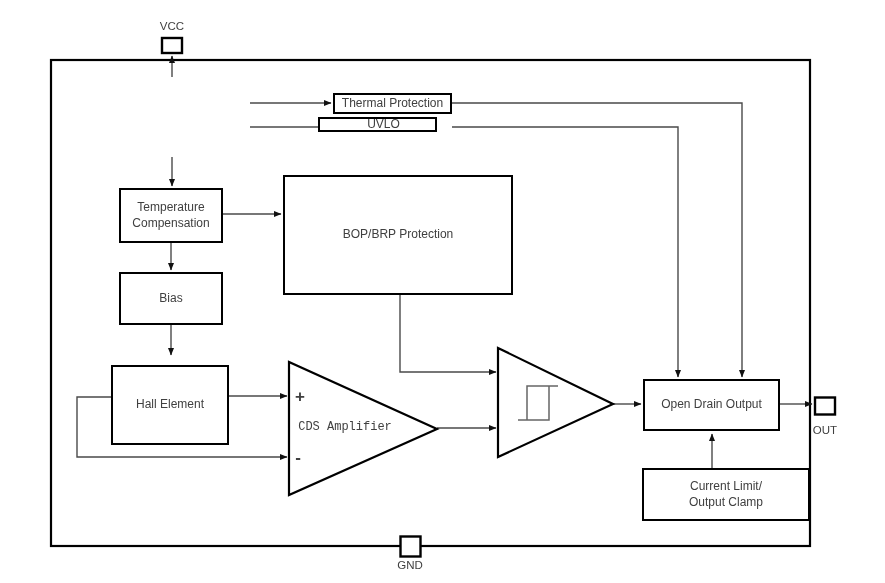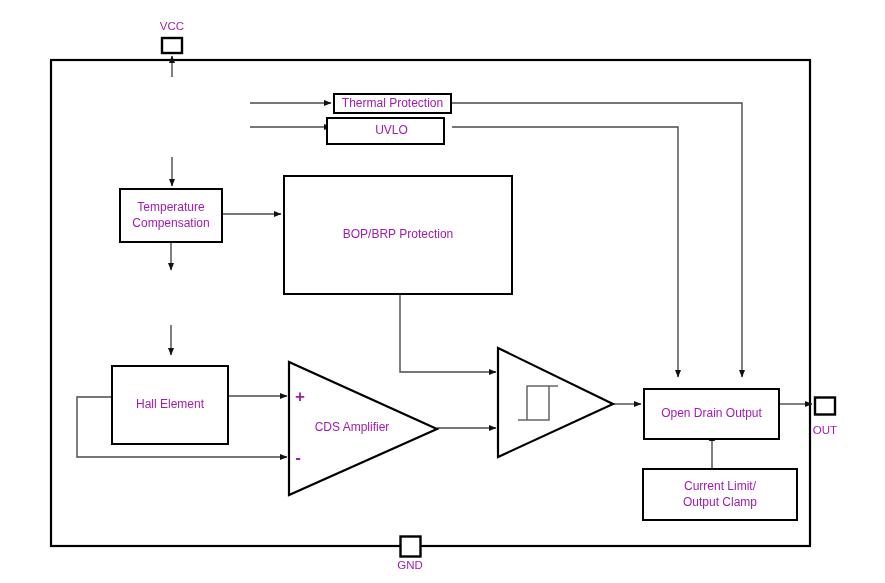--- a/index.html
+++ b/index.html
@@ -1,18 +1,18 @@
 <!DOCTYPE html>
 <html><head>
 <meta charset="utf-8">
 <style>
   html,body{margin:0;padding:0;background:#ffffff;}
   #stage{
     position:relative;width:885px;height:583px;background:#ffffff;
-    font-family:"Liberation Sans","DejaVu Sans",sans-serif;color:#a21caf;
+    font-family:"Liberation Sans","DejaVu Sans",sans-serif;color:#404040;
     overflow:hidden;
   }
   #wires{position:absolute;left:0;top:0;}
   .box{
     position:absolute;box-sizing:border-box;border:2px solid #000;background:#fff;
     display:flex;align-items:center;justify-content:center;text-align:center;
     font-size:12px;line-height:1.28;white-space:pre-line;
   }
   .plain{
     position:absolute;box-sizing:border-box;background:transparent;border:none;
@@ -62,26 +62,27 @@
     <rect x="162" y="38" width="20" height="15" fill="#fff" stroke="#000" stroke-width="2.4"></rect>
     <rect x="400.5" y="536.5" width="20" height="20" fill="#fff" stroke="#000" stroke-width="2.4"></rect>
     <rect x="815" y="397.5" width="20" height="17" fill="#fff" stroke="#000" stroke-width="2.4"></rect>
   </svg>
 
   <div class="plain pinlabel" style="left:152px;top:19px;width:40px;height:15px;">VCC</div>
   <div class="plain pinlabel" style="left:390px;top:558px;width:40px;height:15px;">GND</div>
   <div class="plain pinlabel" style="left:803px;top:378px;width:44px;height:15px;margin-top:45px;">OUT</div>
 
   <div class="box" style="left:333px;top:93px;width:119px;height:21px;">Thermal Protection</div>
-  <div class="box" style="left:326px;top:117px;width:119px;height:28px;padding-left:12px;">UVLO</div>
+  <div class="box" style="left:318px;top:117px;width:119px;height:15px;padding-left:12px;">UVLO</div>
   <div class="box" style="left:119px;top:188px;width:104px;height:55px;">Temperature
 Compensation</div>
+  <div class="box" style="left:119px;top:272px;width:104px;height:53px;">Bias</div>
   <div class="box" style="left:283px;top:175px;width:230px;height:120px;">BOP/BRP Protection</div>
   <div class="box" style="left:111px;top:357px;width:118px;height:80px;margin-top:8px;">Hall Element</div>
-  <div class="box" style="left:643px;top:379px;width:137px;height:52px;margin-top:9px;">Open Drain Output</div>
-  <div class="box" style="left:642px;top:468px;width:156px;height:53px;">Current Limit/
+  <div class="box" style="left:643px;top:379px;width:137px;height:52px;">Open Drain Output</div>
+  <div class="box" style="left:642px;top:468px;width:168px;height:53px;">Current Limit/
 Output Clamp</div>
 
-  <div class="plain" style="left:302px;top:419px;width:100px;height:16px;">CDS Amplifier</div>
+  <div class="plain" style="left:295px;top:419px;width:100px;height:16px;font-family:Liberation Mono, monospace;">CDS Amplifier</div>
   <div class="plain sign" style="left:291px;top:388px;width:18px;height:16px;">+</div>
   <div class="plain sign" style="left:290px;top:449px;width:16px;height:16px;">-</div>
 
 </div>
 
 </body></html>

